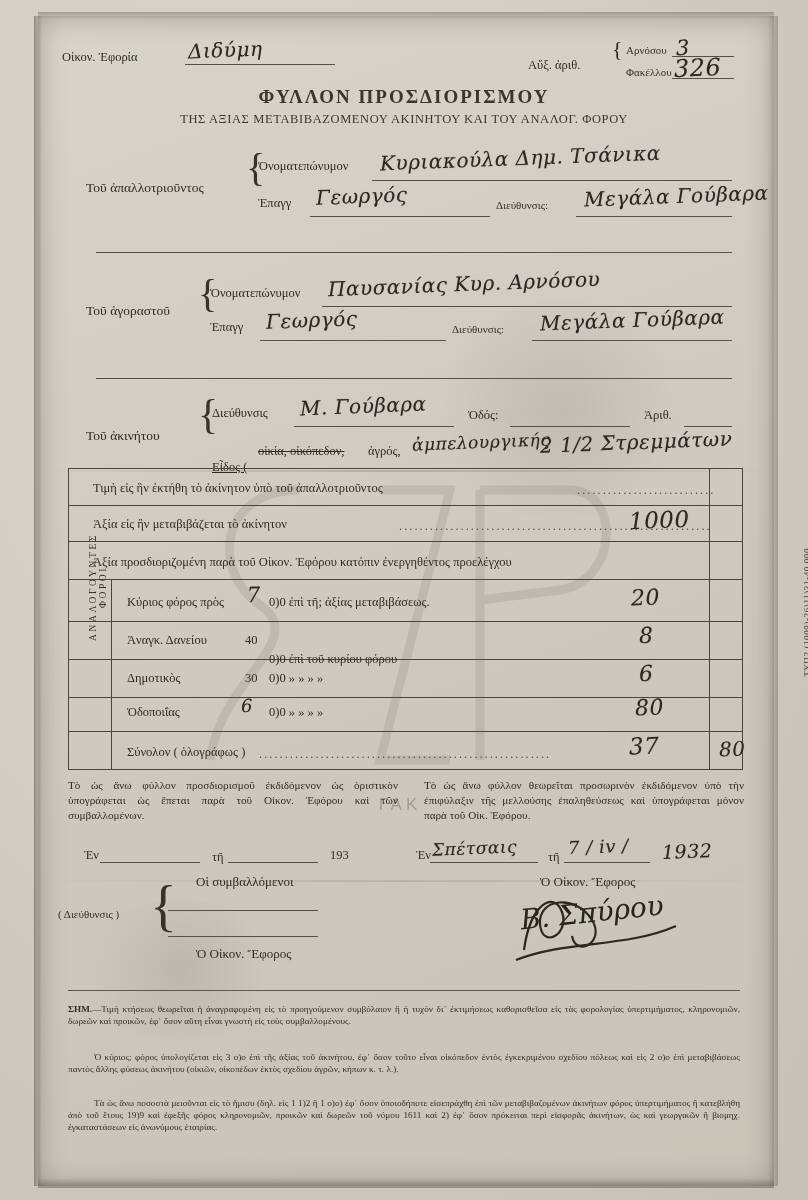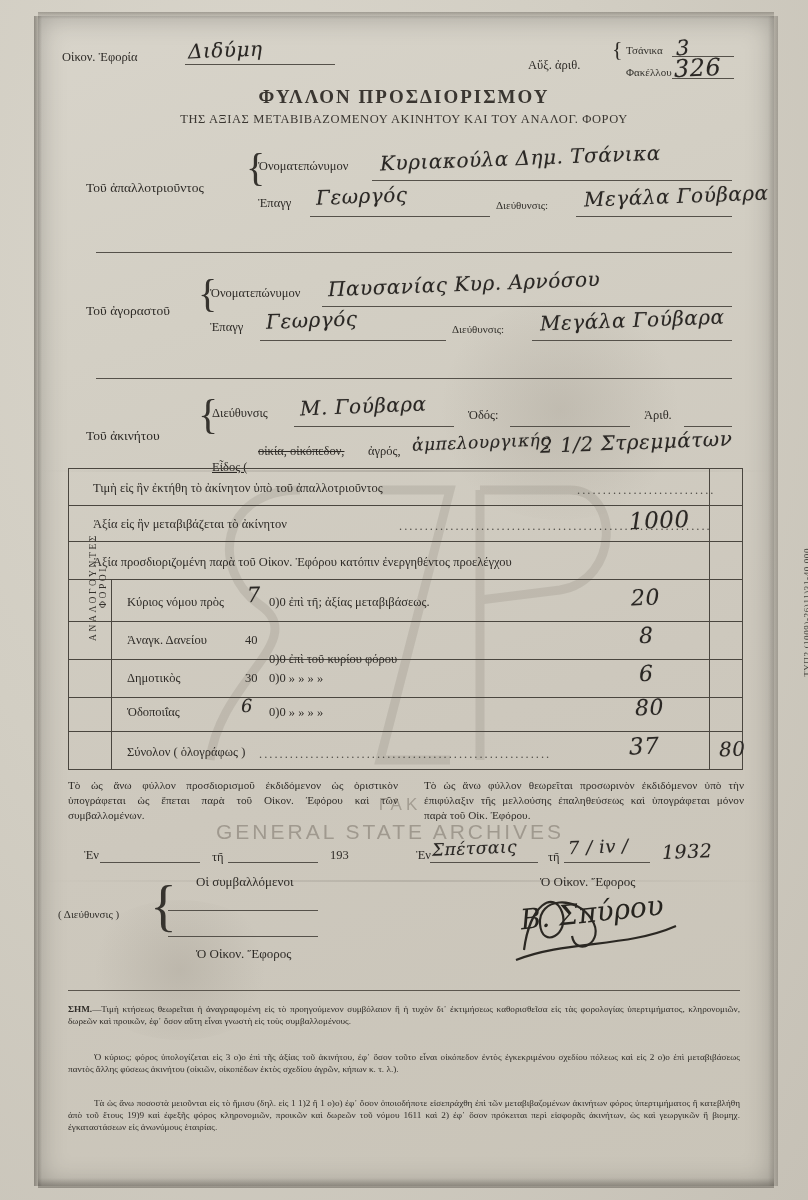--- a/index.html
+++ b/index.html
@@ -132,21 +132,21 @@
   <div class="fold2"></div>
 
   <div class="abs lbl" style="left:62px;top:50px;">Οἰκον. Ἐφορία</div>
   <div class="abs" style="left:188px;top:38px;">
     <span class="hand big">Διδύμη</span>
   </div>
   <div class="abs solidline" style="left:185px;top:64px;width:150px;"></div>
 
   <div class="abs lbl" style="left:528px;top:58px;">Αὔξ. ἀριθ.</div>
   <div class="abs" style="left:612px;top:36px;font-size:22px;color:#2e2b27;">{</div>
-  <div class="abs lbl-sm" style="left:626px;top:44px;">Τσάνικα</div>
+  <div class="abs lbl-sm" style="left:626px;top:44px;">Αρνόσου</div>
   <div class="abs solidline" style="left:672px;top:56px;width:62px;"></div>
   <div class="abs" style="left:676px;top:36px;"><span class="hand num">3</span></div>
   <div class="abs lbl-sm" style="left:626px;top:66px;">Φακέλλου</div>
   <div class="abs solidline" style="left:672px;top:78px;width:62px;"></div>
   <div class="abs" style="left:674px;top:54px;"><span class="hand num" style="font-size:24px;">326</span></div>
 
   <div class="hdr-title">ΦΥΛΛΟΝ ΠΡΟΣΔΙΟΡΙΣΜΟΥ</div>
   <div class="hdr-sub">ΤΗΣ ΑΞΙΑΣ ΜΕΤΑΒΙΒΑΖΟΜΕΝΟΥ ΑΚΙΝΗΤΟΥ ΚΑΙ ΤΟΥ ΑΝΑΛΟΓ. ΦΟΡΟΥ</div>
 
   <div class="abs lbl" style="left:86px;top:180px;font-size:13.5px;">Τοῦ ἀπαλλοτριοῦντος</div>
@@ -196,21 +196,20 @@
   <div class="abs" style="left:540px;top:430px;"><span class="hand big">2 1/2 Στρεμμάτων</span></div>
 
   <svg class="wm" viewBox="0 0 520 420">
     <g fill="none" stroke="#6e675c" stroke-width="9">
       <path d="M150 60 C70 60 60 140 110 175 C160 210 70 250 60 330"></path>
       <path d="M230 60 L300 60 L230 330 L300 330"></path>
       <path d="M330 60 L330 330 M330 60 L420 60 C470 60 470 150 410 160 L330 170"></path>
     </g>
   </svg>
   <div class="wm-text2">ΓΑΚ</div>
-  <div class="wm-text">GENERAL STATE ARCHIVES</div>
 
   <div class="tbl">
     <div class="vline" style="left:42px;top:110px;bottom:0;"></div>
     <div class="vline" style="left:640px;top:0;bottom:0;"></div>
     <div class="hline" style="top:36px;"></div>
     <div class="hline" style="top:72px;"></div>
     <div class="hline" style="top:110px;"></div>
     <div class="hline" style="top:152px;"></div>
     <div class="hline" style="top:190px;"></div>
     <div class="hline" style="top:228px;"></div>
@@ -220,21 +219,21 @@
 
     <div class="rowtxt" style="left:24px;top:12px;">Τιμὴ εἰς ἣν ἐκτήθη τὸ ἀκίνητον ὑπὸ τοῦ ἀπαλλοτριοῦντος</div>
     <div class="rowtxt" style="left:508px;top:14px;letter-spacing:2px;color:#53504a;">...........................</div>
 
     <div class="rowtxt" style="left:24px;top:48px;">Ἀξία εἰς ἣν μεταβιβάζεται τὸ ἀκίνητον</div>
     <div class="rowtxt" style="left:330px;top:50px;letter-spacing:2px;color:#53504a;">.............................................................</div>
     <div class="abs" style="left:560px;top:38px;"><span class="hand num" style="font-size:23px;">1000</span></div>
 
     <div class="rowtxt" style="left:24px;top:86px;">Ἀξία προσδιοριζομένη παρὰ τοῦ Οἰκον. Ἐφόρου κατόπιν ἐνεργηθέντος προελέγχου</div>
 
-    <div class="rowtxt" style="left:58px;top:126px;">Κύριος νόμου πρὸς</div>
+    <div class="rowtxt" style="left:58px;top:126px;">Κύριος φόρος πρὸς</div>
     <div class="abs" style="left:178px;top:114px;"><span class="hand num">7</span></div>
     <div class="rowtxt" style="left:200px;top:126px;">0)0 ἐπὶ τῆ; ἀξίας μεταβιβάσεως.</div>
     <div class="abs" style="left:562px;top:116px;"><span class="hand num" style="font-size:22px;">20</span></div>
 
     <div class="rowtxt" style="left:58px;top:164px;">Ἀναγκ. Δανείου</div>
     <div class="rowtxt" style="left:176px;top:164px;">40</div>
     <div class="rowtxt" style="left:200px;top:164px;margin-top:19px;">0)0 ἐπὶ τοῦ κυρίου φόρου</div>
     <div class="abs" style="left:570px;top:154px;"><span class="hand num" style="font-size:22px;">8</span></div>
 
     <div class="rowtxt" style="left:58px;top:202px;">Δημοτικὸς</div>

